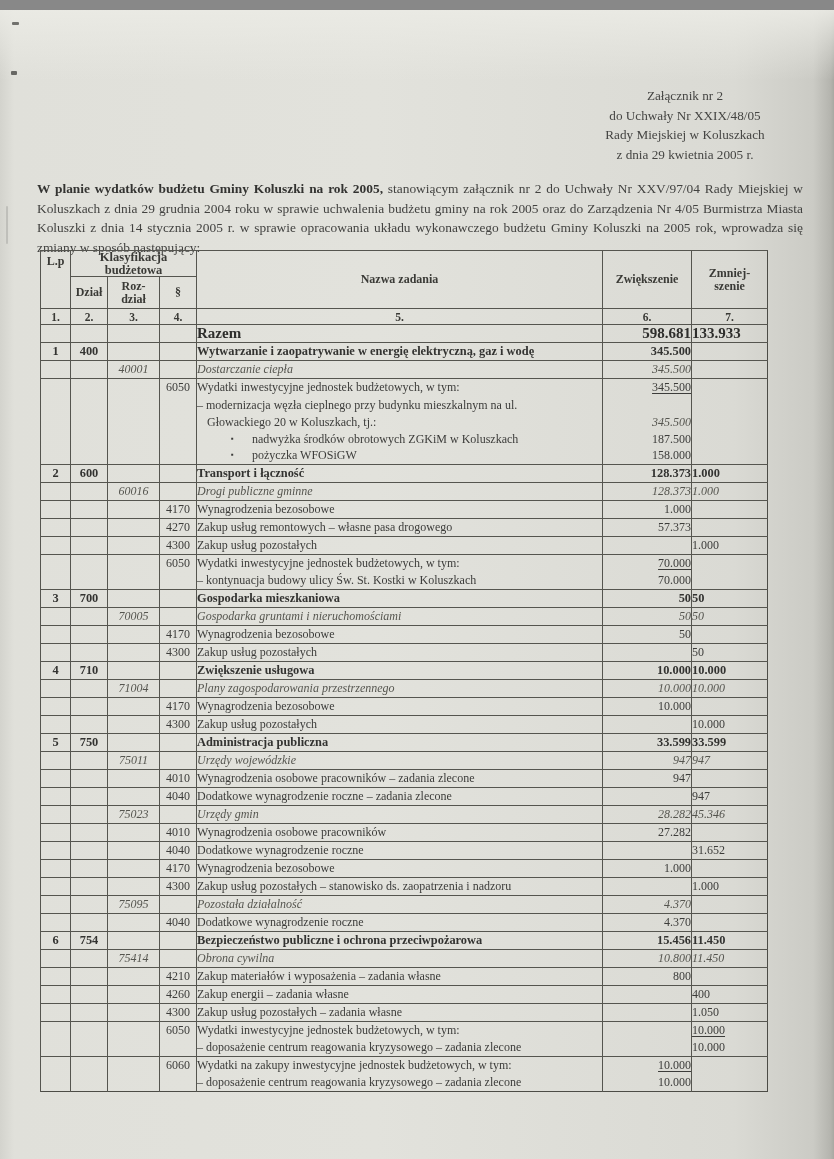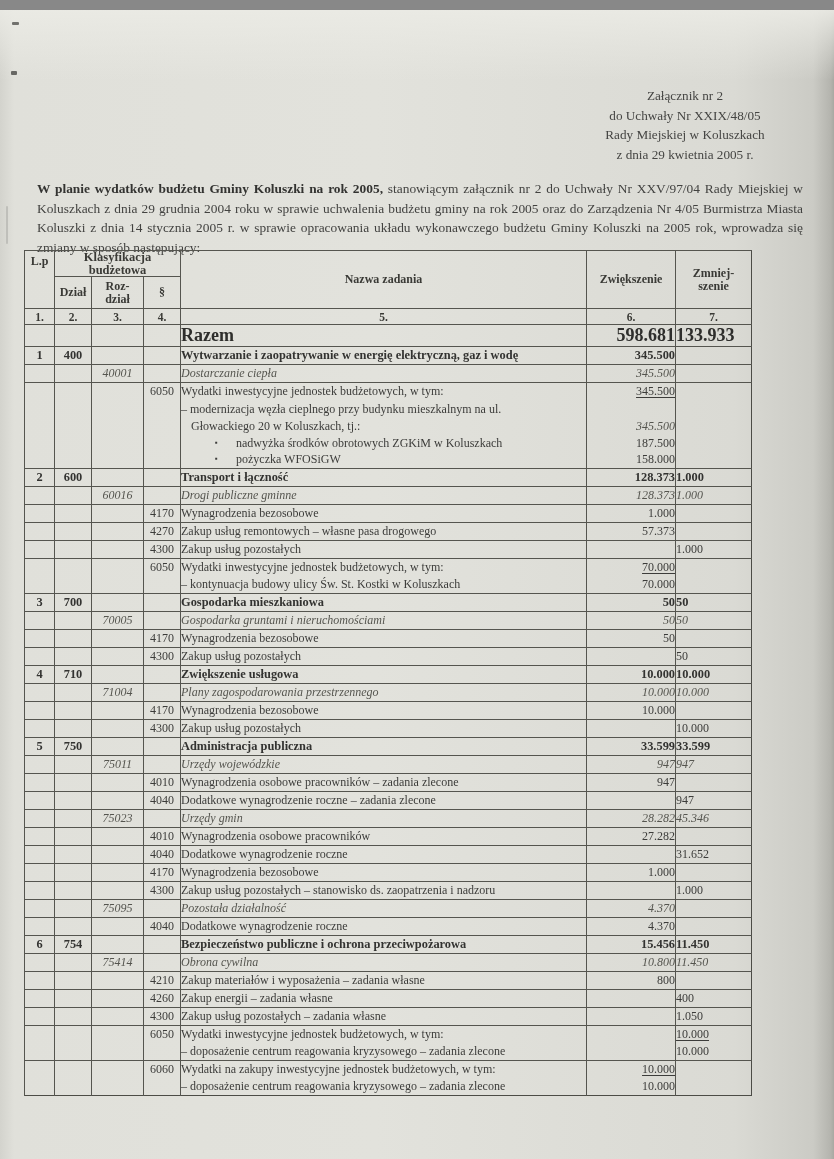--- a/index.html
+++ b/index.html
@@ -20,21 +20,21 @@
     text-align:center;font-size:13.2px;line-height:19.5px;color:#454543;
   }
   
   .intro{
     position:absolute;left:37px;top:156px;width:766px;
     font-size:13.4px;line-height:19.5px;text-align:justify;color:#424240;
   }
   .intro b{color:#333331;}
   
   .budget{
-    position:absolute;left:24px;top:240px;width:727px;
+    position:absolute;left:40px;top:240px;width:727px;
     border-collapse:collapse;table-layout:fixed;
     font-size:12px;color:#3c3c3a;
   }
   .budget col.w-lp{width:30px}
   .budget col.w-dz{width:37px}
   .budget col.w-rz{width:52px}
   .budget col.w-pr{width:37px}
   .budget col.w-nm{width:406px}
   .budget col.w-zw{width:89px}
   .budget col.w-zm{width:76px}
@@ -59,21 +59,21 @@
   .budget th.h2l{line-height:13px;}
   .budget tr.h3 th{font-size:11.5px;}
   
   .c-lp,.c-dz,.c-pr{text-align:center;}
   .c-rz{text-align:center;}
   .c-nm{padding-left:6px;}
   .c-zw{text-align:right;padding-right:9px;font-family:Liberation Serif, serif;}
   .c-zm{padding-right:8px;}
   
   .rt-razem{height:24px;}
-  .rt-razem td{font-weight:bold;font-size:18px;color:#2e2e2c;}
+  .rt-razem td{font-weight:bold;font-size:15px;color:#2e2e2c;}
   .rt-dzial td{font-weight:bold;font-size:12.4px;color:#333331;}
   .rt-rozdzial td{font-style:italic;color:#55554f;}
   .rt-par td{}
   
   td.ind2{padding-left:10px;}
   td.bullet{padding-left:34px;}
   .b-ic{display:inline-block;width:21px;font-size:8px;vertical-align:2px;color:#3c3c3a;}
   td.u{text-decoration:underline;text-underline-offset:2px;}
   td.it{font-style:italic;color:#55554f;font-weight:normal;}
 </style>

